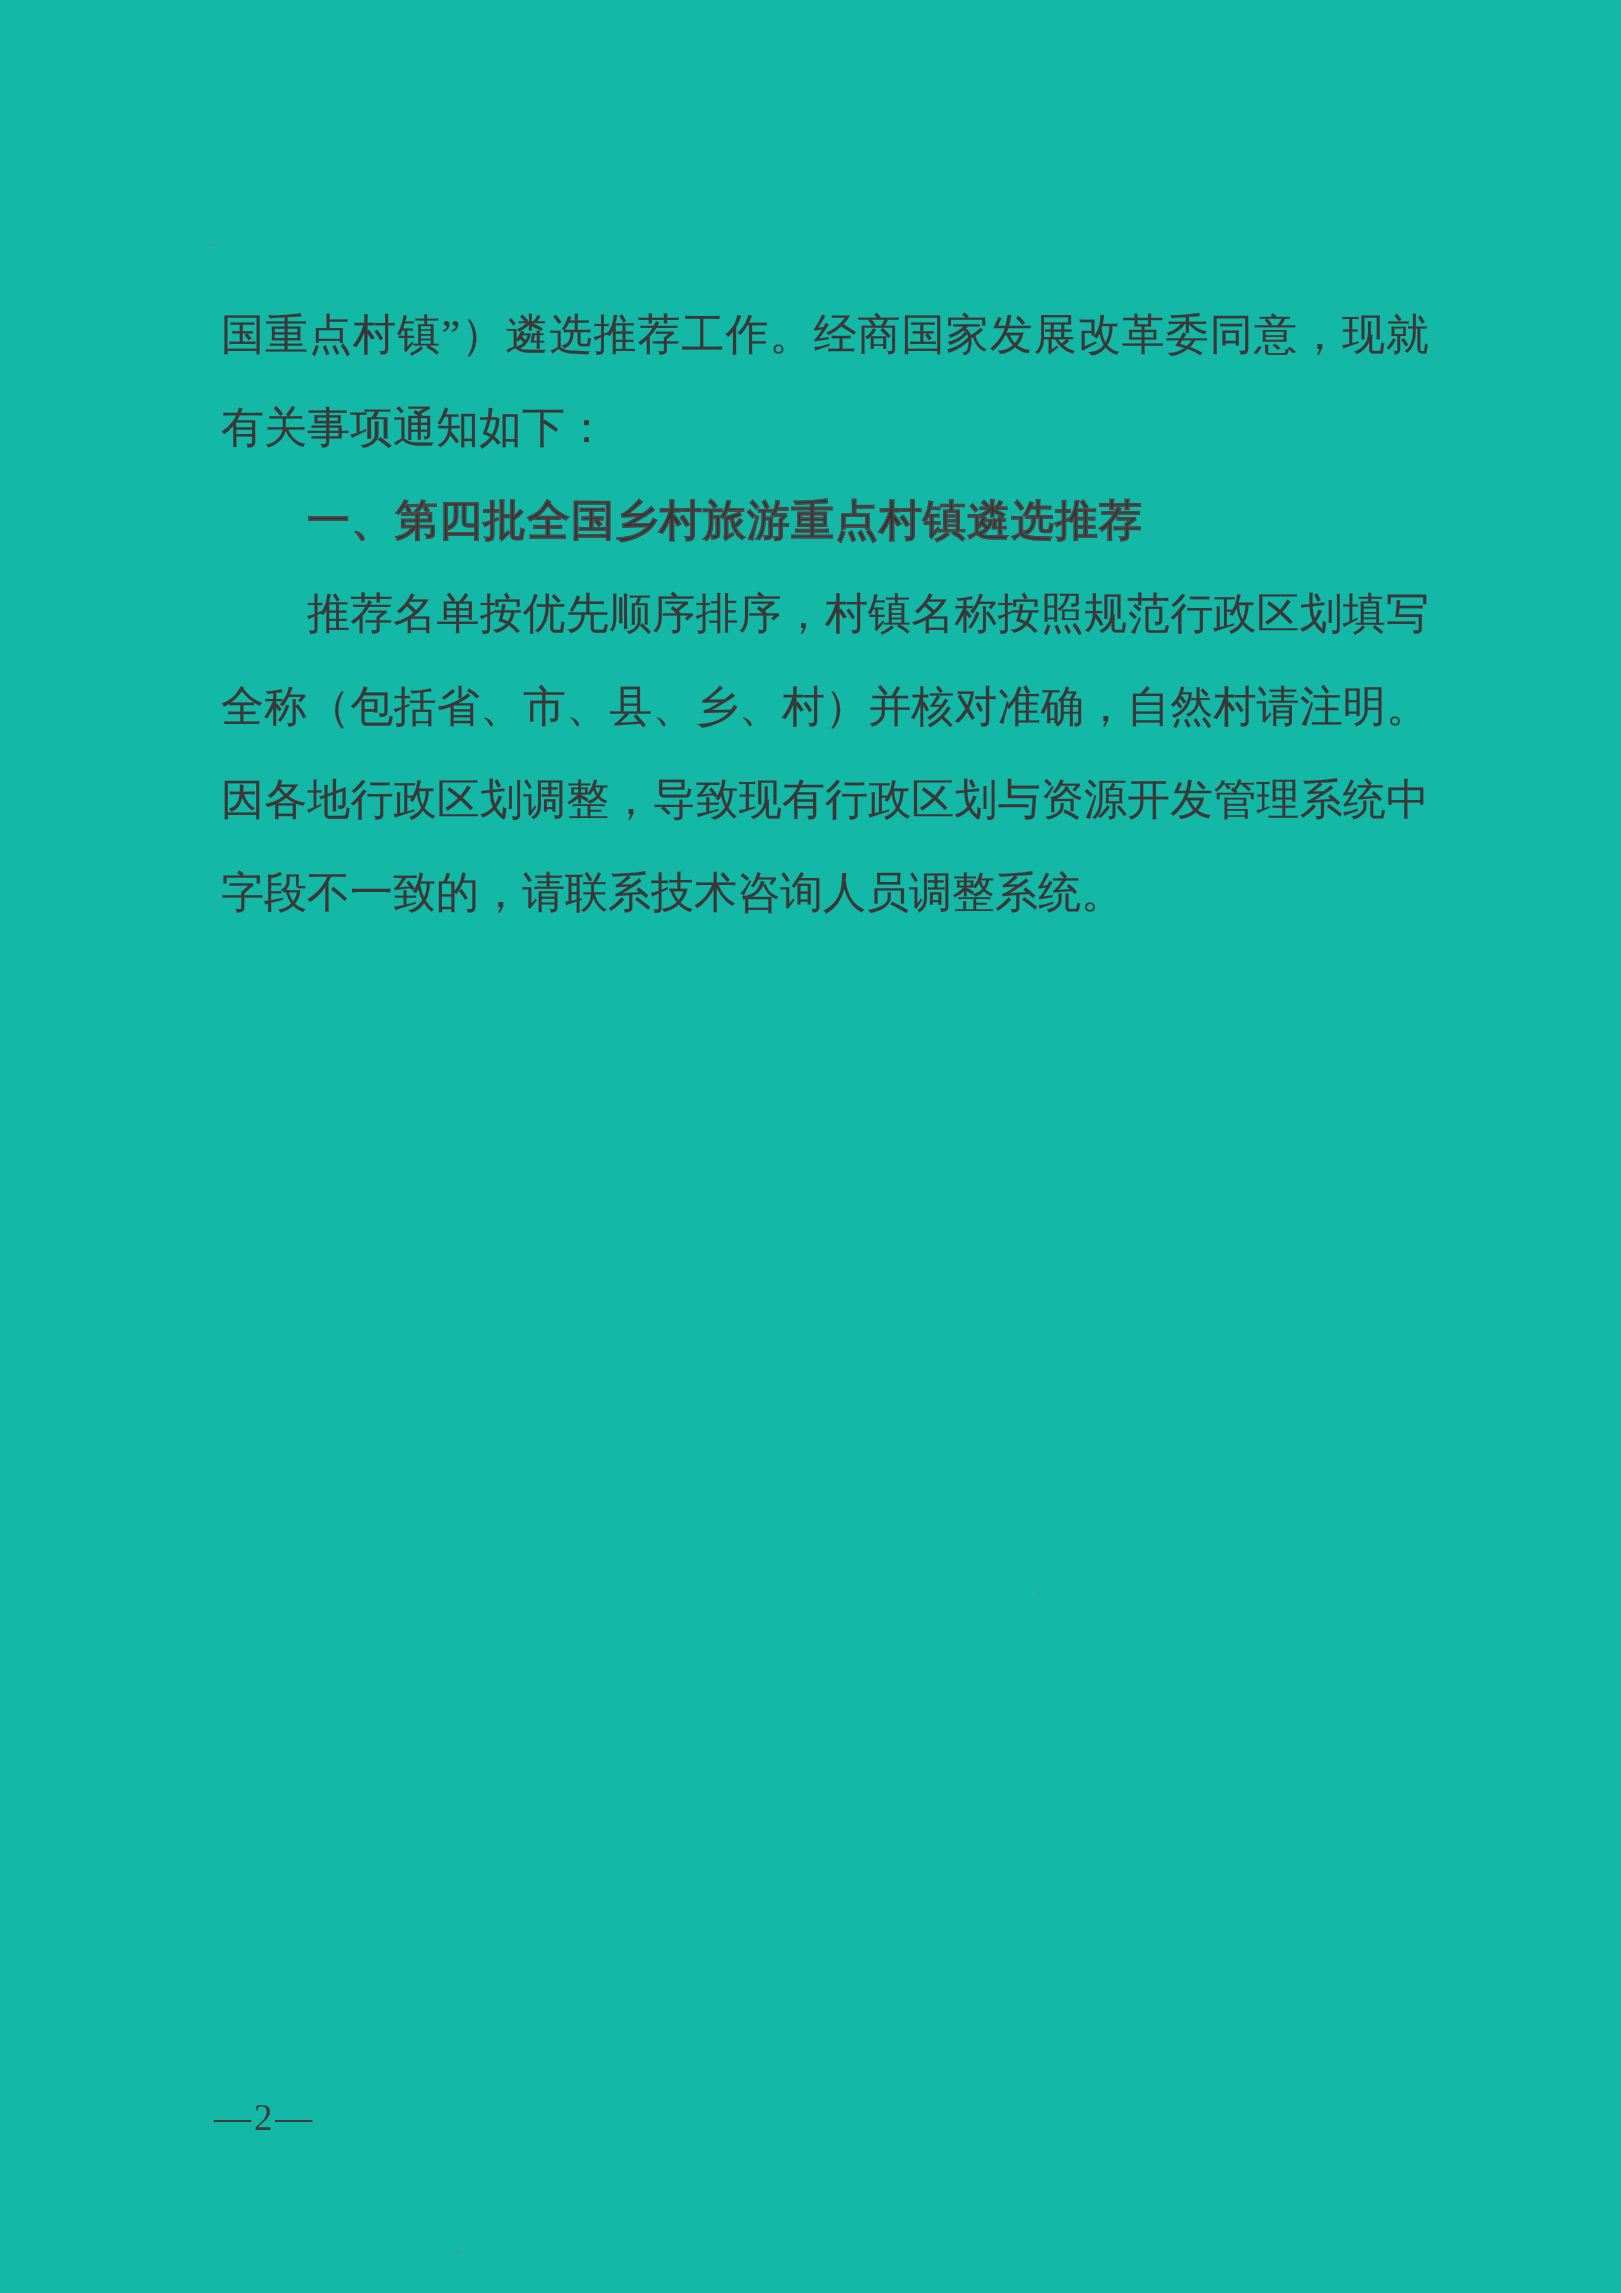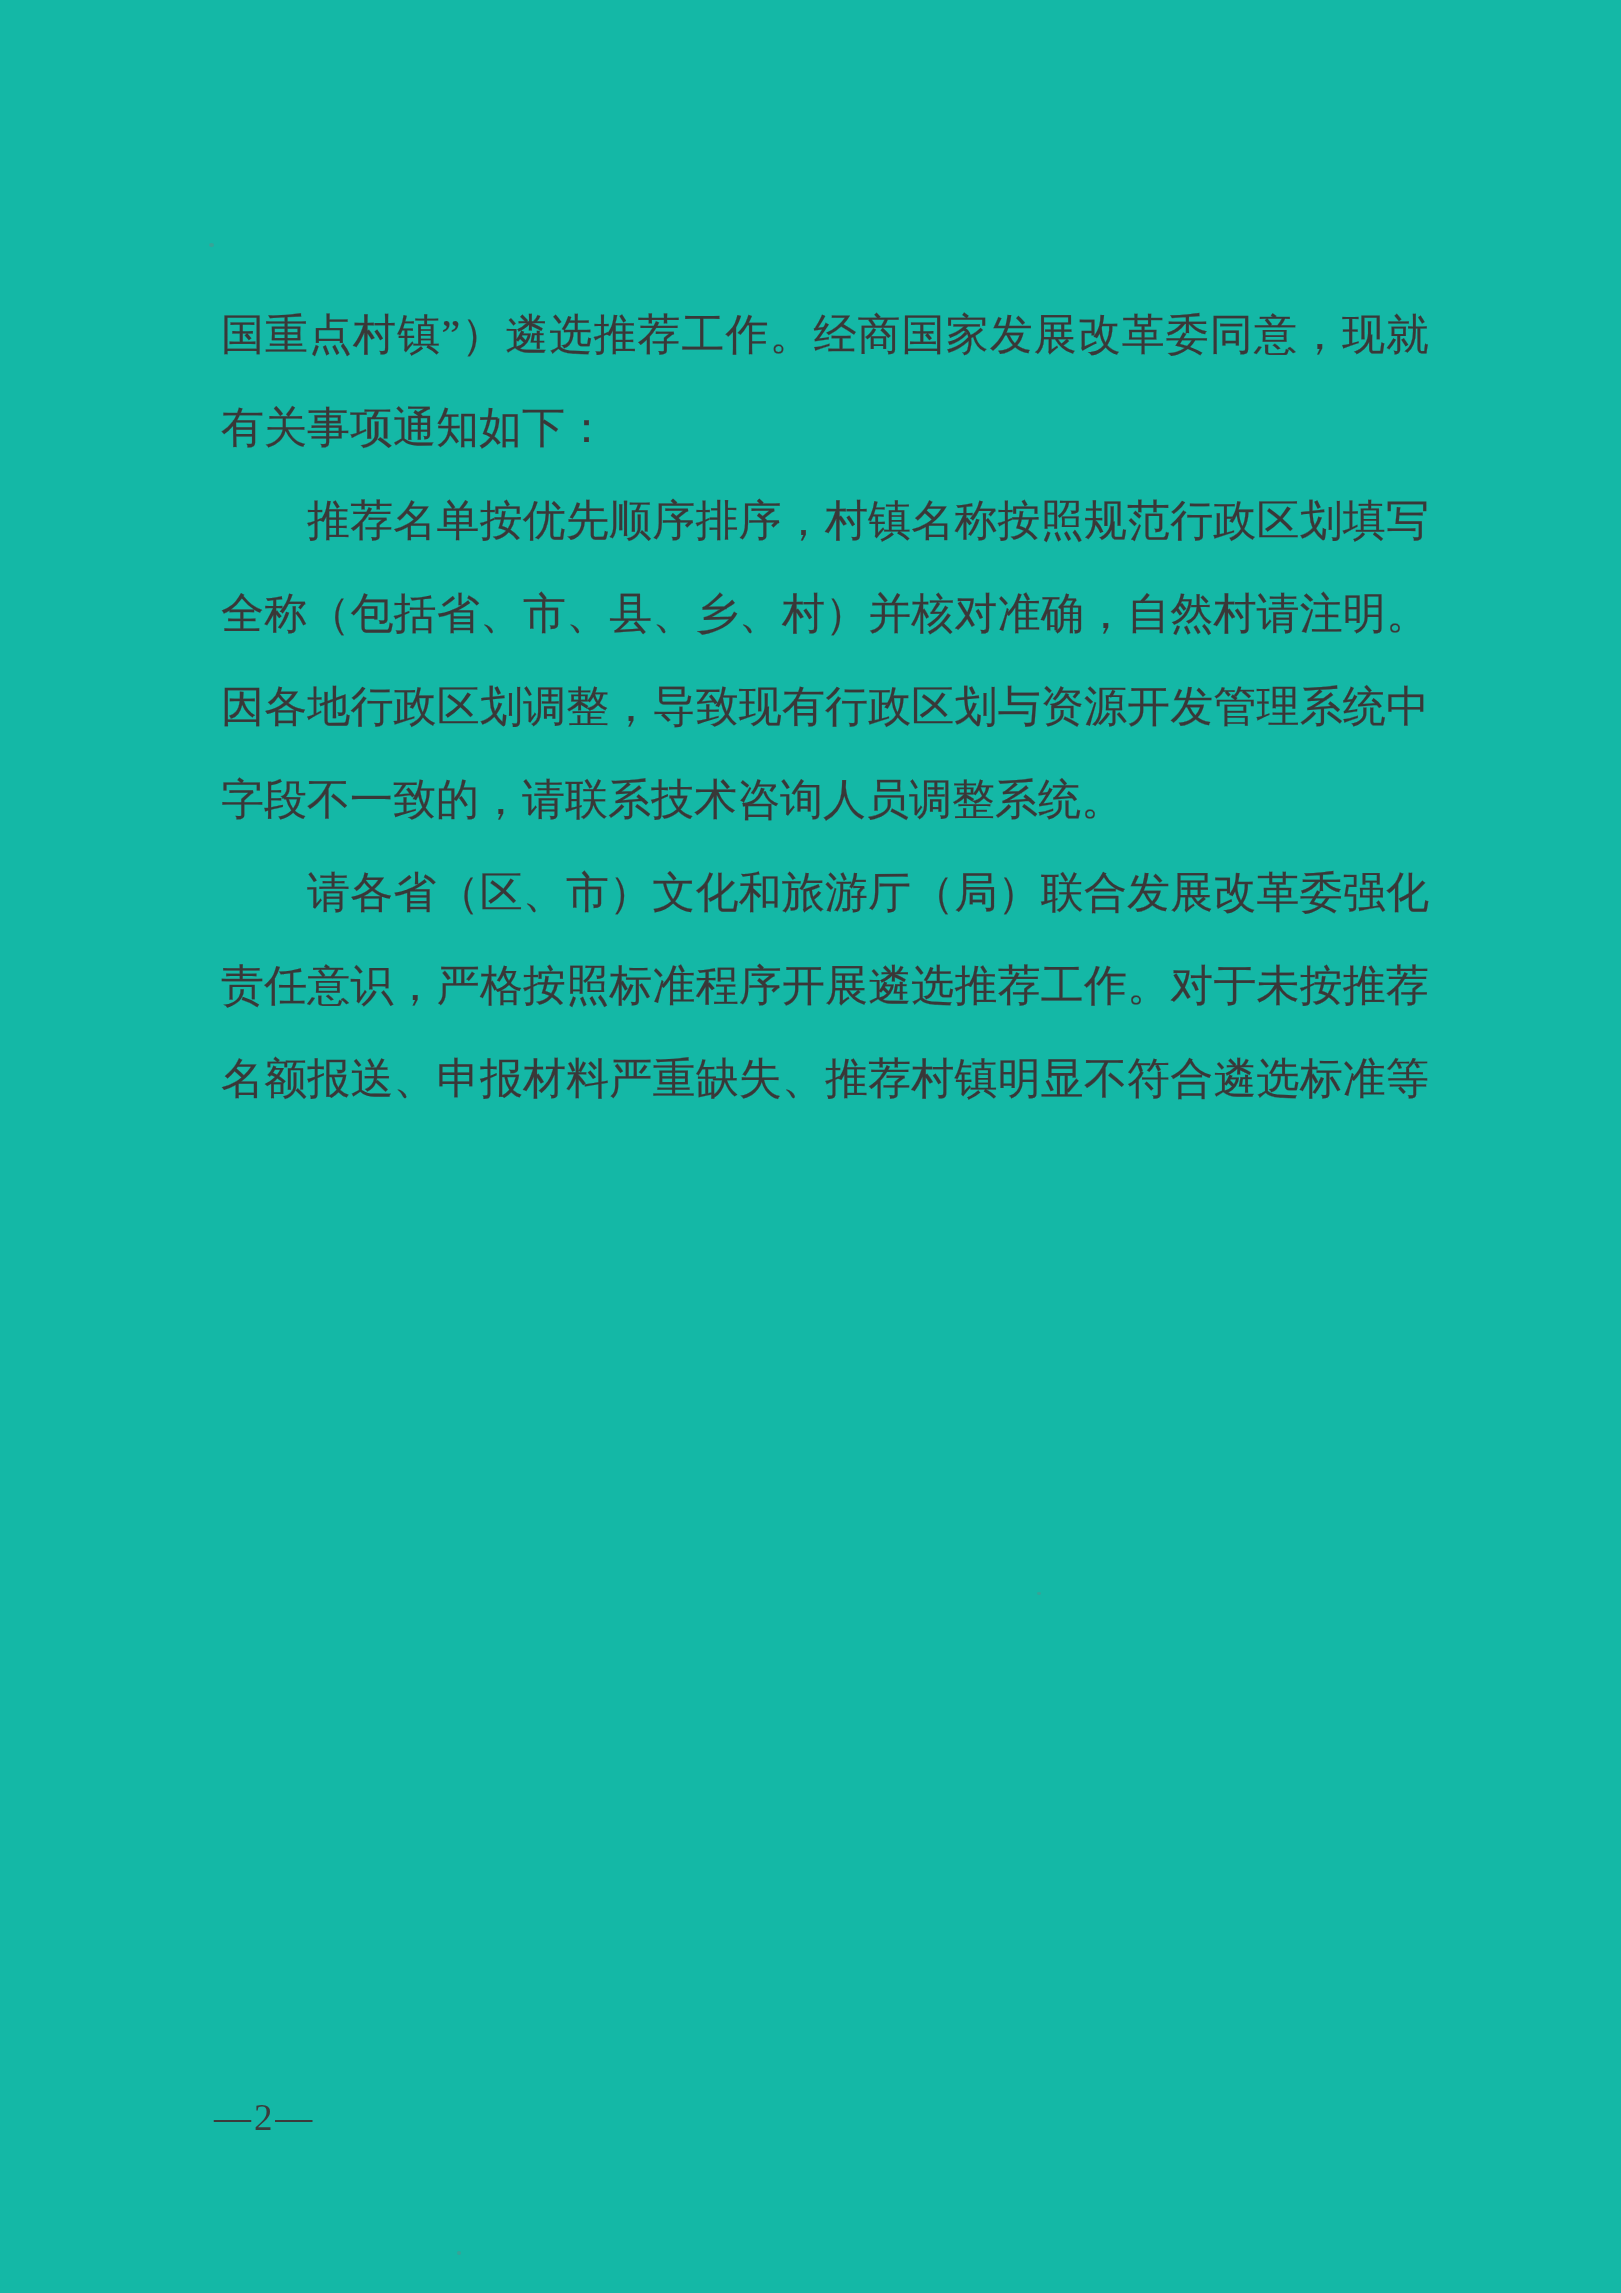--- a/index.html
+++ b/index.html
@@ -66,22 +66,22 @@
   .speck.s2 { left: 1037px; top: 1592px; width: 3.9px; height: 2.9px; }
   .speck.s3 { left: 457px; top: 2251px; width: 3.9px; height: 3.9px; }
 </style>
 </head>
 <body>
 
 <div class="page">
 
   <div class="doc-body">
     <p class="cont">国重点村镇”）遴选推荐工作。经商国家发展改革委同意，现就有关事项通知如下：</p>
+    <p class="heading">一、第四批全国乡村旅游重点村镇遴选推荐</p>
     <p class="indent">推荐名单按优先顺序排序，村镇名称按照规范行政区划填写全称（包括省、市、县、乡、村）并核对准确，自然村请注明。因各地行政区划调整，导致现有行政区划与资源开发管理系统中字段不一致的，请联系技术咨询人员调整系统。</p>
-    <p class="indent continues">请各省（区、市）文化和旅游厅（局）联合发展改革委强化责任意识，严格按照标准程序开展遴选推荐工作。对于未按推荐名额报送、申报材料严重缺失、推荐村镇明显不符合遴选标准等</p>
   </div>
 
   <div class="page-number">—2—</div>
 
   <div class="speck s1"></div>
   <div class="speck s2"></div>
   <div class="speck s3"></div>
 
 </div>
 

